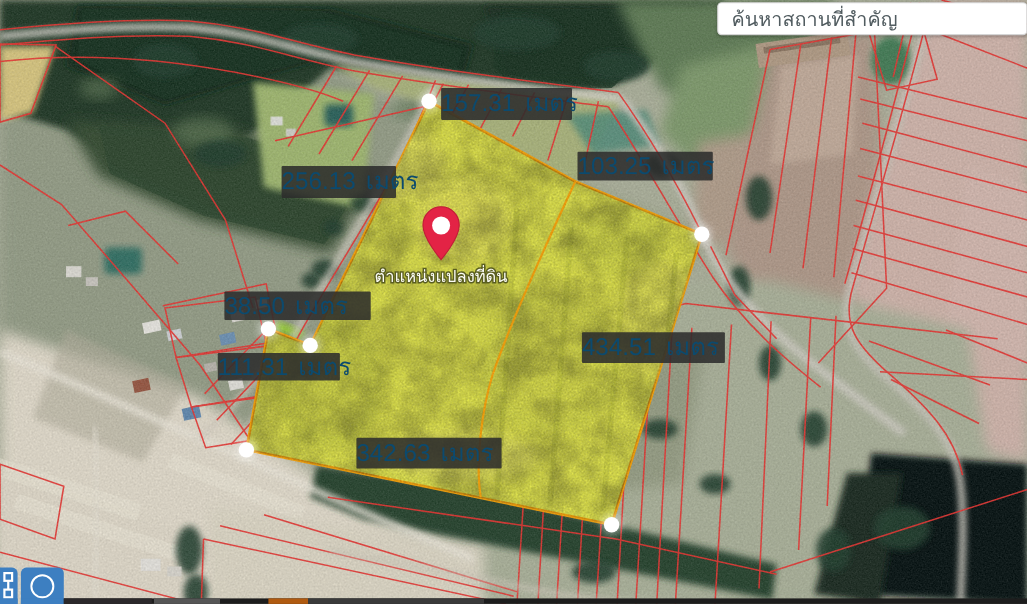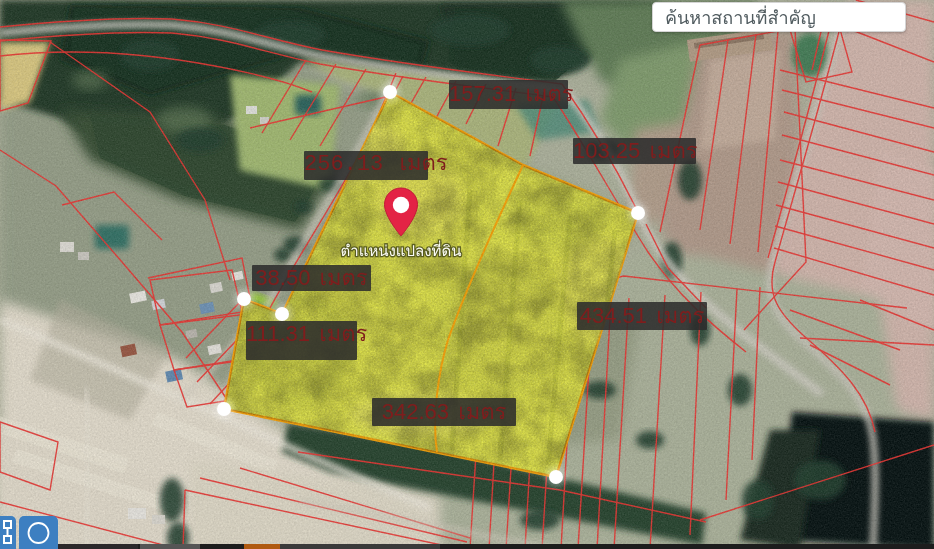--- a/index.html
+++ b/index.html
@@ -1,17 +1,17 @@
 <!DOCTYPE html>
 <html><head>
 <meta charset="utf-8">
 <style>
   html,body{margin:0;padding:0;width:934px;height:549px;overflow:hidden;background:#9aa28c;font-family:"Liberation Sans",sans-serif;}
   .wrap{position:relative;width:934px;height:549px;}
-  .mlabel{position:absolute;background:rgba(44,44,44,.87);color:#7f1d1d;font-size:22px;line-height:28px;text-align:center;border-radius:1px;white-space:nowrap;word-spacing:3px;margin-left:48px;}
+  .mlabel{position:absolute;background:rgba(44,44,44,.87);color:#0c4a6e;font-size:22px;line-height:28px;text-align:left;border-radius:1px;white-space:nowrap;word-spacing:3px;}
 </style>
 </head>
 <body>
 <div class="wrap">
 <svg width="934" height="549" viewBox="0 0 934 549" xmlns="http://www.w3.org/2000/svg">
 <defs>
   <filter id="soft" x="-20%" y="-20%" width="140%" height="140%">
           <feGaussianBlur stdDeviation="3"></feGaussianBlur>
         </filter>
   <filter id="soft2" x="-20%" y="-20%" width="140%" height="140%">
@@ -372,36 +372,36 @@
         <path d="M401,236 C401,236 384.5,217 384.5,204.5 C384.5,195.4 391.9,188 401,188 C410.1,188 417.5,195.4 417.5,204.5 C417.5,217 401,236 401,236 Z" fill="#e32345" stroke="#c11b37" stroke-width="1"></path>
 <circle cx="401" cy="205" r="8.2" fill="#fff"></circle>
       </g>
 
 <g>
         <text x="401" y="256" text-anchor="middle" font-family="Liberation Sans, sans-serif" font-size="15" fill="#fff" stroke="#55591f" stroke-width="2.6" paint-order="stroke" opacity="0.95">ตำแหน่งแปลงที่ดิน</text>
       </g>
 </svg>
 
 
-<div class="mlabel" style="left:256px;top:151px;width:124px;height:29px;font-family:Liberation Mono, monospace;">256.13 เมตร</div>
+<div class="mlabel" style="left:256px;top:151px;width:104px;height:29px;">256.13 เมตร</div>
 
 <div class="mlabel" style="left:401px;top:80px;width:119px;height:29px;">157.31 เมตร</div>
 
 <div class="mlabel" style="left:525px;top:138px;width:123px;height:26px;line-height:26px;">103.25 เมตร</div>
 
-<div class="mlabel" style="left:204px;top:265px;width:119px;height:26px;line-height:26px;">38.50 เมตร</div>
-
-<div class="mlabel" style="left:198px;top:321px;width:111px;height:39px;line-height:25px;">111.31 เมตร</div>
+<div class="mlabel" style="left:204px;top:265px;width:133px;height:26px;line-height:26px;">38.50 เมตร</div>
+
+<div class="mlabel" style="left:198px;top:321px;width:111px;height:25px;line-height:25px;">111.31 เมตร</div>
 
 <div class="mlabel" style="left:529px;top:302px;width:130px;height:28px;line-height:28px;">434.51 เมตร</div>
 
-<div class="mlabel" style="left:324px;top:398px;width:144px;height:28px;line-height:28px;">342.63 เมตร</div>
-
-
-<div style="position:absolute;left:652px;top:2px;width:254px;border-right:none;height:30px;background:#fff;border:1px solid #d5d5d5;border-radius:4px;box-shadow:0 1px 3px rgba(0,0,0,.25);color:#515c60;font-size:18px;line-height:30px;padding-left:12px;box-sizing:border-box;">ค้นหาสถานที่สำคัญ</div>
+<div class="mlabel" style="left:324px;top:398px;width:132px;height:28px;line-height:28px;">342.63 เมตร</div>
+
+
+<div style="position:absolute;left:652px;top:2px;width:282px;border-right:none;height:30px;background:#fff;border:1px solid #d5d5d5;border-radius:4px;box-shadow:0 1px 3px rgba(0,0,0,.25);color:#515c60;font-size:18px;line-height:30px;padding-left:12px;box-sizing:border-box;">ค้นหาสถานที่สำคัญ</div>
 
 
 <div style="position:absolute;left:-24px;top:516px;width:40px;height:33px;background:#3d7fc1;border-radius:5px 5px 0 0;"></div>
 <div style="position:absolute;left:-24px;top:544px;width:40px;height:5px;background:#3d7fc1;"></div>
 <svg style="position:absolute;left:2px;top:520px;" width="12" height="24" viewBox="0 0 12 24">
       <g fill="none" stroke="#fff" stroke-width="2">
         <rect x="2" y="1" width="7" height="7"></rect>
         <rect x="2" y="16" width="7" height="7"></rect>
         <line x1="5.5" y1="8" x2="5.5" y2="16"></line>
       </g>

